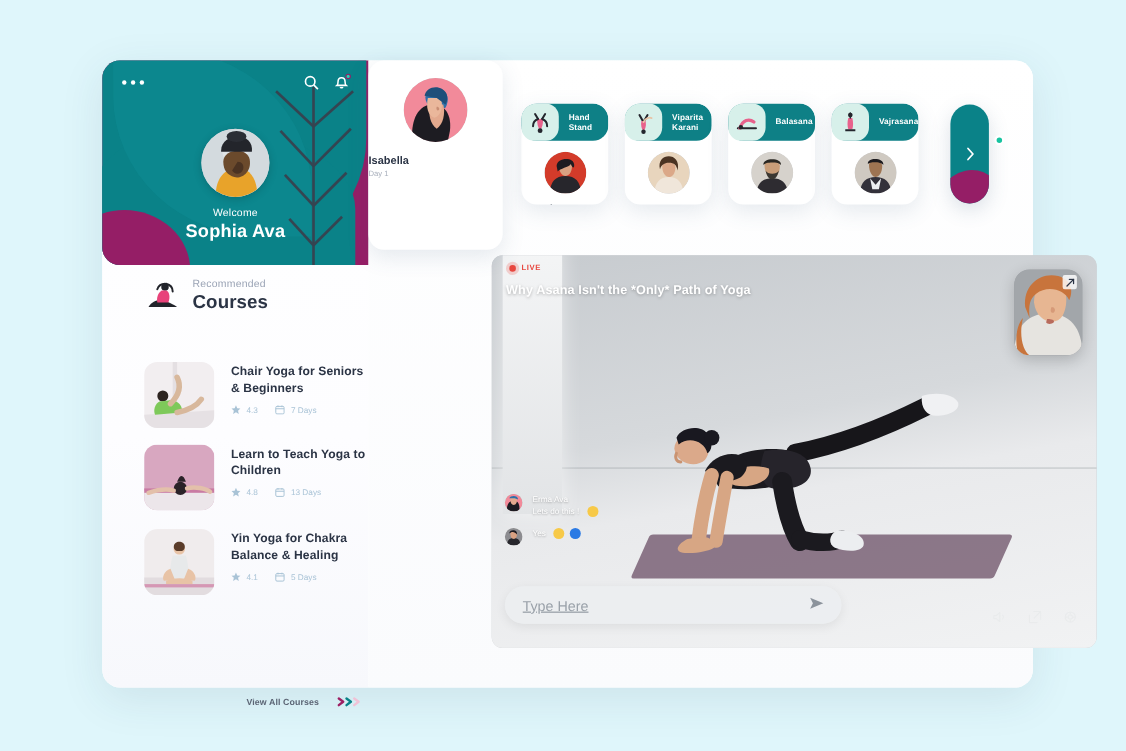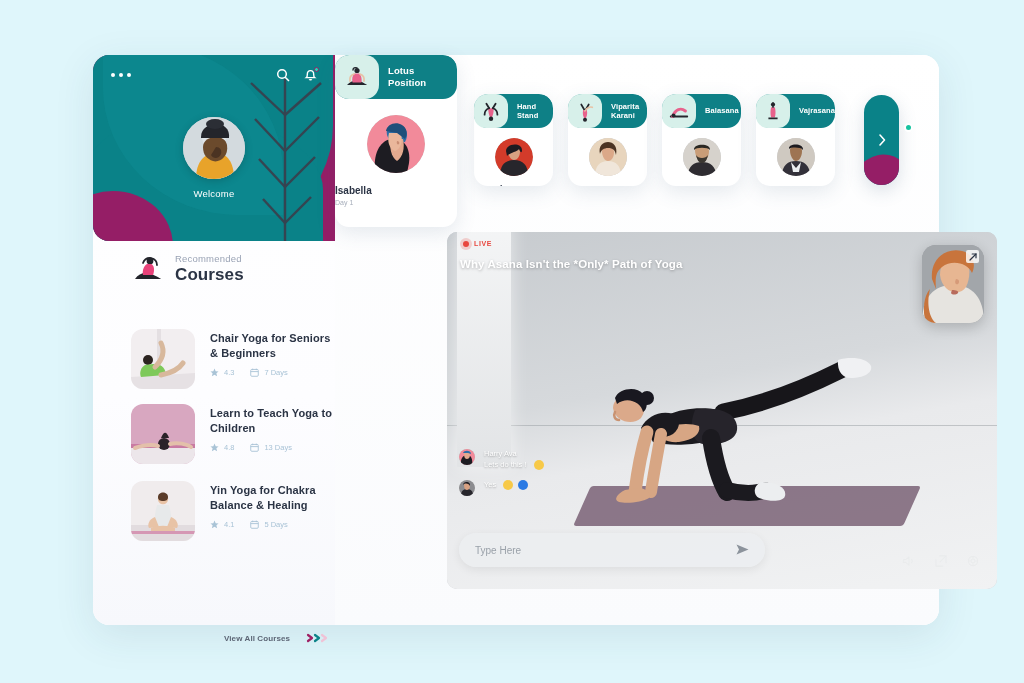--- a/index.html
+++ b/index.html
@@ -267,21 +267,21 @@
   .composer {
     position: absolute; left: 12px; bottom: 22px;
     width: 306px; height: 34px; border-radius: 17px;
     background: rgba(236,238,240,.82);
     display: flex; align-items: center; padding: 0 16px;
     box-shadow: 0 3px 10px rgba(0,0,0,.07);
   }
   .composer-input {
     border: none; outline: none; background: transparent;
     font-family: "Liberation Sans", sans-serif;
-    font-size: 10px; color: #8c939c; flex: 1;
+    font-size: 13px; color: #8c939c; flex: 1; text-decoration: underline;
   }
   .composer-input::placeholder { color: #9aa1a9; }
 
   .vid-controls {
     position: absolute; right: 18px; bottom: 22px;
     display: flex; align-items: center; gap: 20px;
   }
   .vid-controls svg { display: block; opacity: .85; }
 </style>
 </head>
@@ -340,20 +340,21 @@
           <circle cx="31" cy="20" r="12" fill="#dfe4e7"></circle>
           <path d="M13 62 C13 44 22 36 33 36 C44 36 51 45 51 62 Z" fill="#e8a32a"></path>
           <path d="M20 30 C20 18 42 16 44 28 C46 40 36 46 30 44 C24 42 20 38 20 30 Z" fill="#6b4a2c"></path>
           <path d="M18 20 C18 11 26 7 33 7 C41 7 47 12 46 21 L18 21 Z" fill="#23252b"></path>
           <ellipse cx="32" cy="7" rx="9" ry="5" fill="#2b2e35"></ellipse>
           <path d="M33 30 C37 30 39 33 38 37 C36 42 30 42 28 38 Z" fill="#4b3322"></path>
         </svg>
       </div>
 
       <div class="welcome">Welcome</div>
+      <div class="username">Sophia Ava</div>
     </div>
 
     <div class="rec-head">
       <svg class="rec-icon" viewBox="0 0 34 34">
         <path d="M4 28 C8 22 14 21 20 23 C26 25 30 28 30 28 L4 28 Z" fill="#22242b"></path>
         <circle cx="19" cy="10" r="3.4" fill="#22242b"></circle>
         <path d="M16 13 C13 15 11 19 12 24 L22 24 C24 19 23 14 20 13 Z" fill="#e8427a"></path>
         <path d="M19 7 C16 7 13 9 12 12" stroke="#22242b" stroke-width="1.8" fill="none" stroke-linecap="round"></path>
         <path d="M20 7 C24 8 26 11 26 14" stroke="#22242b" stroke-width="1.8" fill="none" stroke-linecap="round"></path>
       </svg>
@@ -477,36 +478,20 @@
         </svg>
       </span>
     </div>
   </div>
 
   <div class="right-col">
 
     <div class="pose-row">
 
       <div class="pose-card featured">
-        <div class="pc-head">
-          <div class="pc-badge">
-            <svg width="26" height="26" viewBox="0 0 26 26">
-              <path d="M3 21 C6 17 11 16 15 17 C19 18 23 21 23 21 Z" fill="#24262d"></path>
-              <circle cx="13" cy="6.5" r="2.6" fill="#24262d"></circle>
-              <path d="M10.4 9.5 C8.4 11.5 7.6 15 8.6 18.6 L17.4 18.6 C18.2 14.8 17 10.8 15 9.5 Z" fill="#e8628c"></path>
-              <path d="M10 10 C7 11 5.5 14 6 17" stroke="#e8c3a6" stroke-width="1.8" fill="none" stroke-linecap="round"></path>
-              <path d="M16 10 C19 11 20.5 14 20 17" stroke="#e8c3a6" stroke-width="1.8" fill="none" stroke-linecap="round"></path>
-              <path d="M13 4 C11 3 9 4 9 6" stroke="#24262d" stroke-width="1.4" fill="none" stroke-linecap="round"></path>
-            </svg>
-          </div>
-          <div class="pc-name">
-            <div>Lotus</div>
-            <div>Position</div>
-          </div>
-        </div>
         <div class="pc-body">
           <div class="pc-avatar">
             <svg viewBox="0 0 58 58" width="58" height="58">
               <circle cx="29" cy="29" r="29" fill="#f28a9a"></circle>
               <path d="M8 58 C6 40 12 26 24 24 C36 22 44 32 42 48 L40 58 Z" fill="#1d1c22"></path>
               <path d="M20 20 C18 12 26 8 33 10 C40 12 42 20 38 27 L24 30 Z" fill="#2d6fa8"></path>
               <path d="M24 24 C22 32 24 42 30 46 C36 42 38 32 36 24 Z" fill="#e3a98e"></path>
               <path d="M22 18 C20 26 22 34 28 36 C34 34 36 26 34 18 Z" fill="#eab79b"></path>
               <path d="M19 16 C20 9 29 6 35 10 C40 13 41 19 38 24 L30 18 Z" fill="#1f4f7a"></path>
               <path d="M30 26 C32 26 33 28 32 29 C31 30 29 29 30 26 Z" fill="#c98e74"></path>
@@ -697,21 +682,21 @@
         <div class="chat-row">
           <span class="chat-av">
             <svg viewBox="0 0 16 16" width="16" height="16">
               <circle cx="8" cy="8" r="8" fill="#f28a9a"></circle>
               <path d="M2 16 C1 10 4 6 8 6 C12 6 14 10 13 16 Z" fill="#1d1c22"></path>
               <path d="M5 5 C5 2 11 2 11 6 C11 9 9 10 8 10 C6 10 5 8 5 5 Z" fill="#e3a98e"></path>
               <path d="M4 4 C5 1 12 1 12 5 L9 4 Z" fill="#2d6fa8"></path>
             </svg>
           </span>
           <span class="chat-msg">
-            <span>Harry Ava</span><br>
+            <span>Erma Ava</span><br>
             <span>Lets do this !</span>
             <span class="chat-emojis">
               <span class="emoji" style="background:#f7c948"></span>
             </span>
           </span>
         </div>
         <div class="chat-row">
           <span class="chat-av">
             <svg viewBox="0 0 16 16" width="16" height="16">
               <circle cx="8" cy="8" r="8" fill="#8c8c90"></circle>

